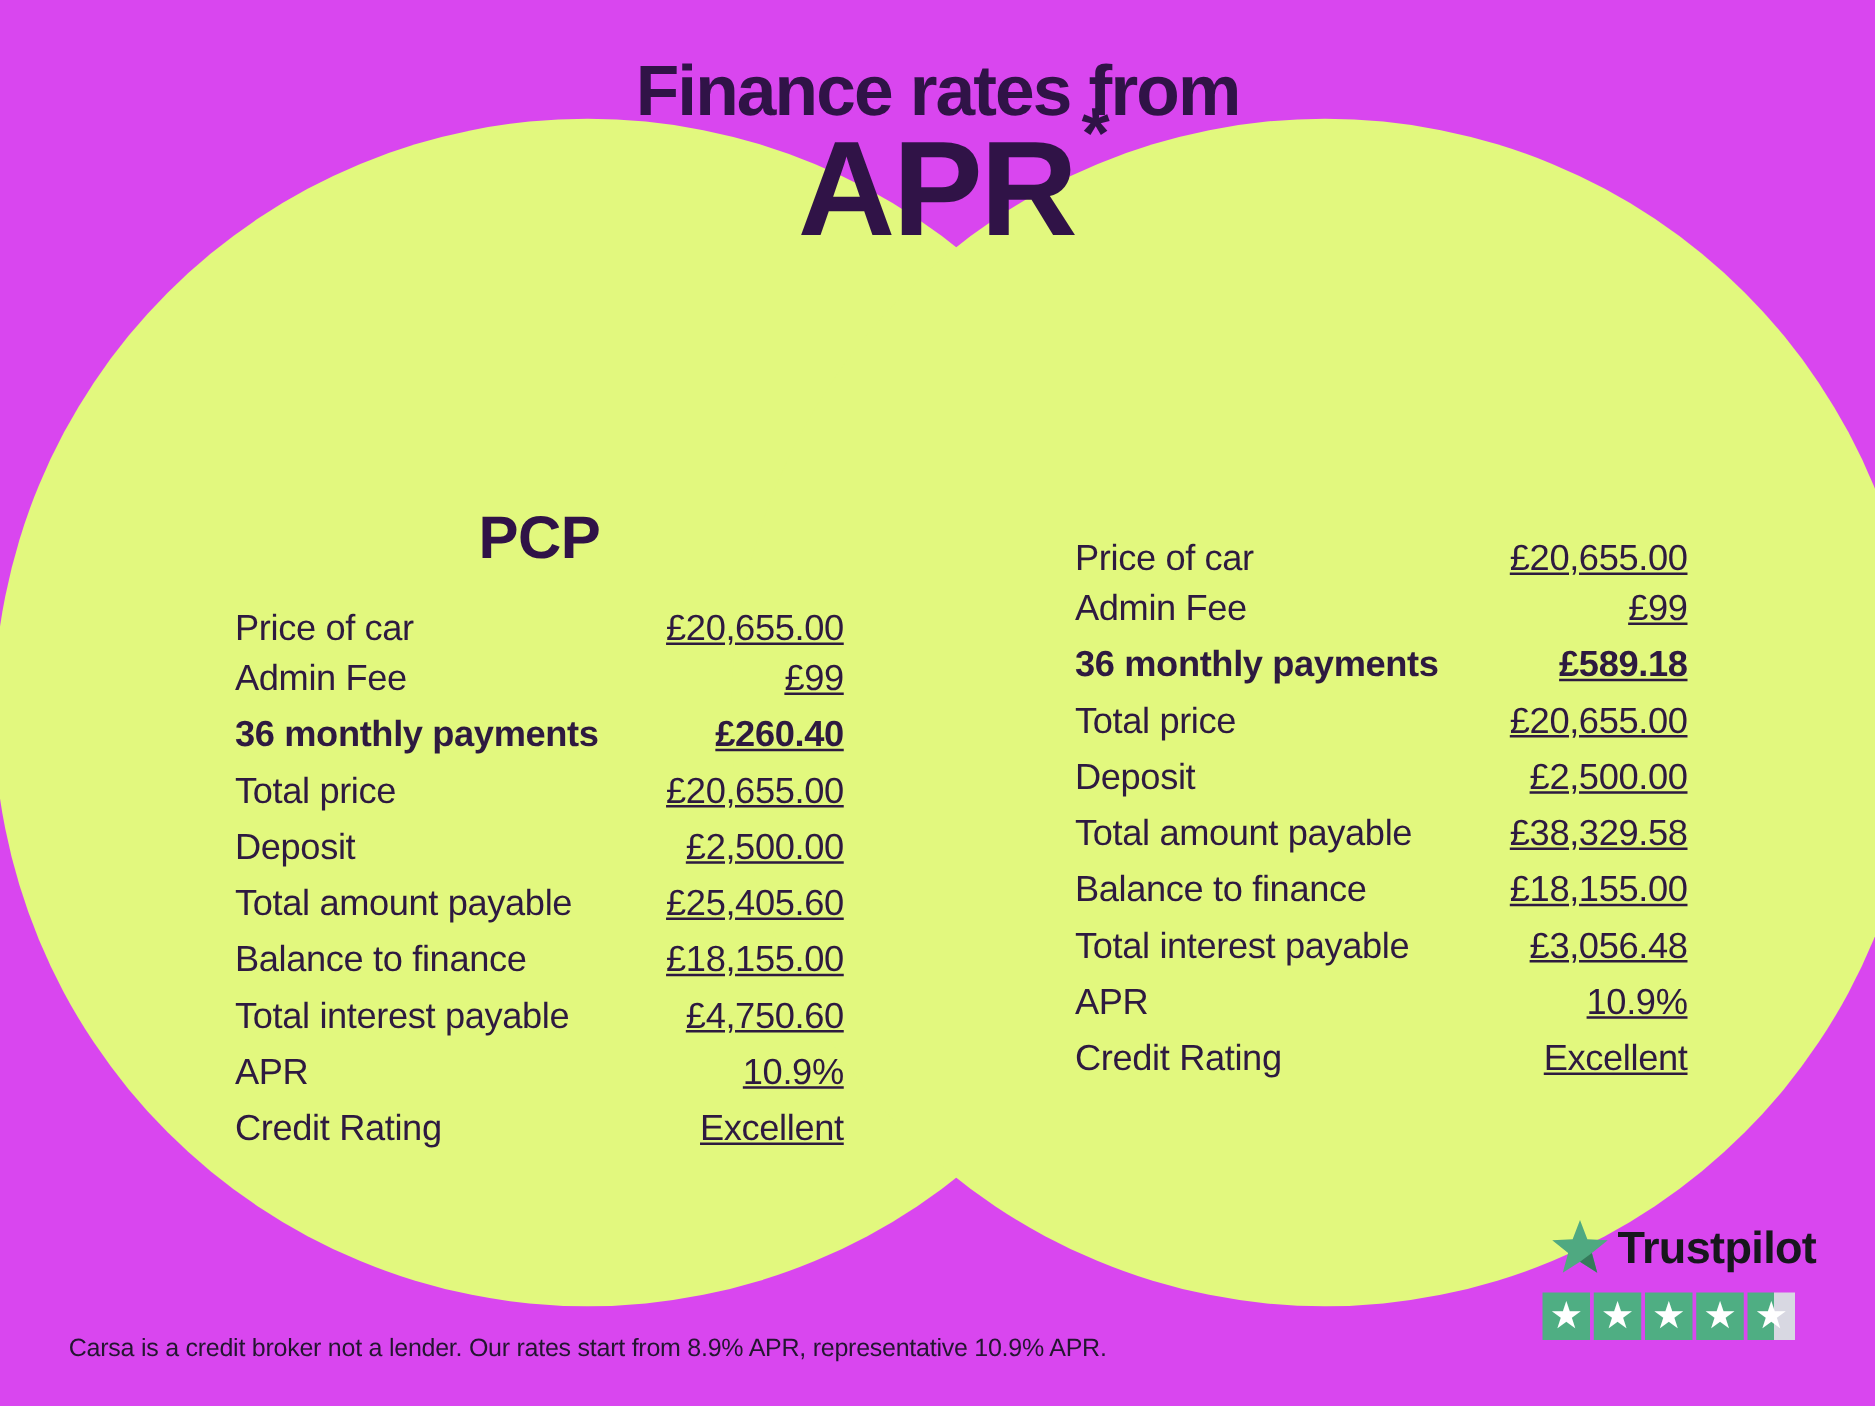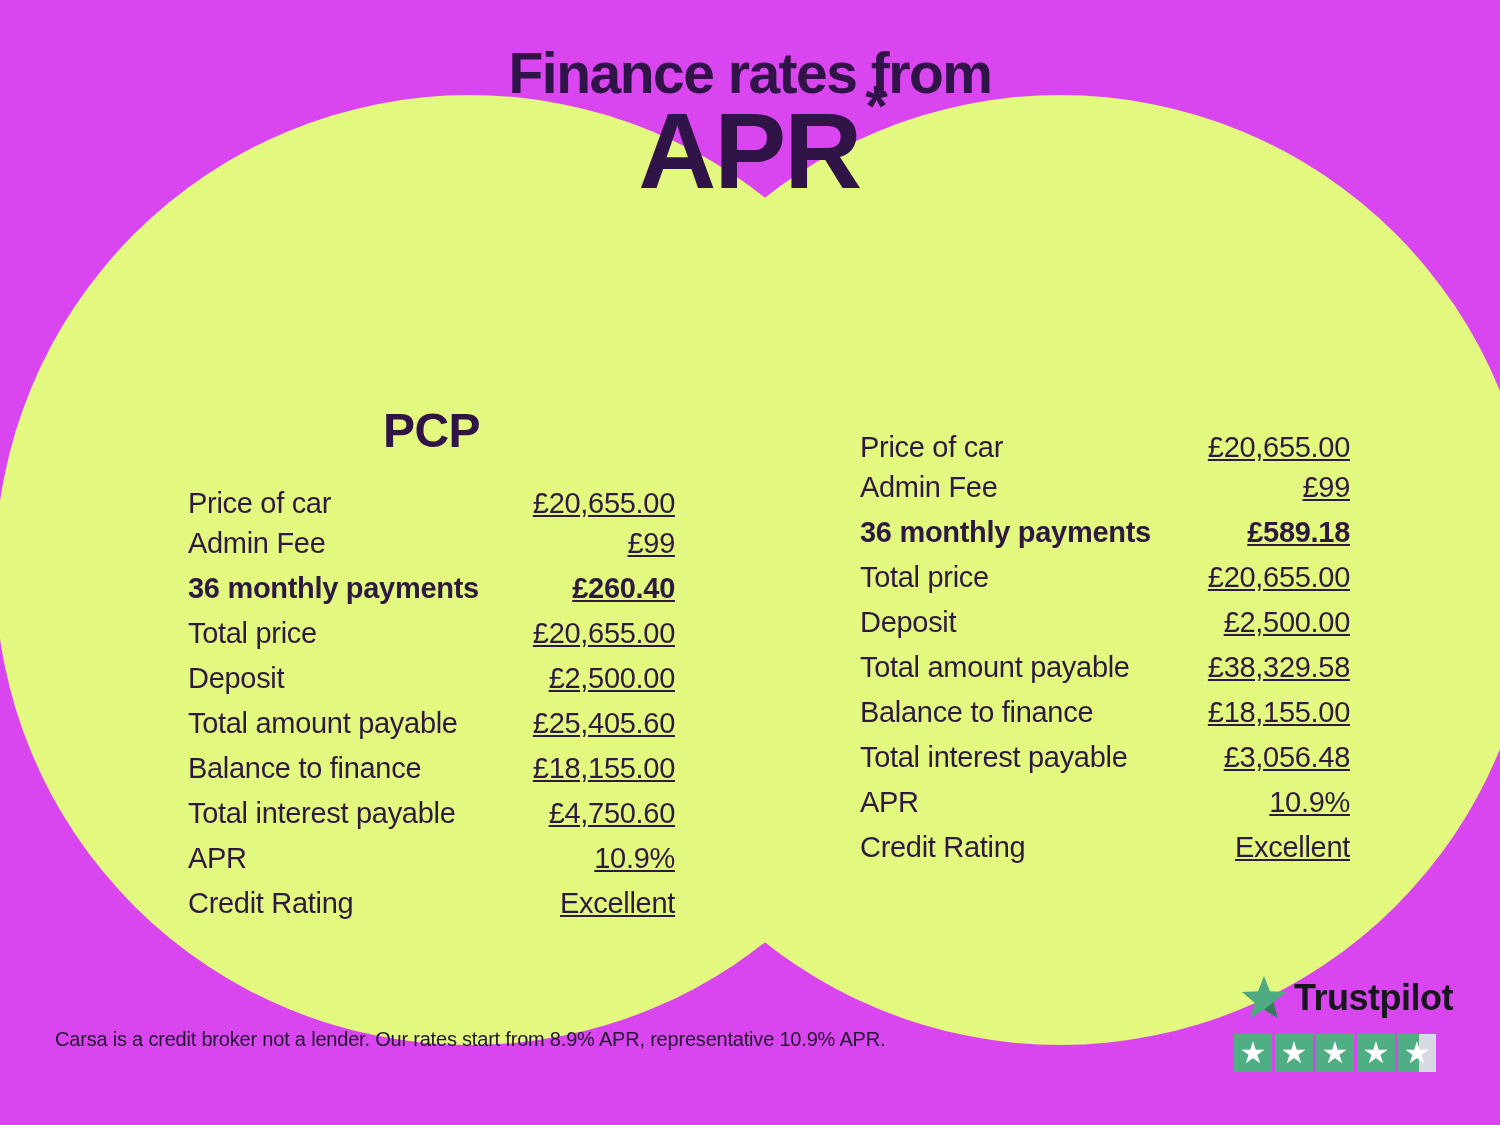--- a/index.html
+++ b/index.html
@@ -47,21 +47,21 @@
   .trow{
     display:flex;justify-content:space-between;align-items:center;
     height:45px;font-size:29px;letter-spacing:-0.3px;
   }
   .trow:first-child{height:36px;}
   .trow.bold{font-weight:800;}
   .tlabel{text-align:left;white-space:nowrap;}
   .tvalue{text-align:left;white-space:nowrap;text-decoration:underline;}
 
   .disclaimer{
-    position:absolute;left:55px;top:1026px;margin:0;
+    position:absolute;left:55px;top:1066px;margin:0;
     font-size:20px;line-height:26px;letter-spacing:-0.2px;color:#231630;
   }
 
   .trustpilot{position:absolute;left:1234px;top:976px;width:216px;}
   .tp-head{display:flex;}
   .tp-star-logo{width:46px;height:44px;margin-left:7px;flex:0 0 auto;}
   .tp-word{
     font-size:36px;font-weight:700;color:#17171d;margin-left:7px;
     letter-spacing:-0.5px;line-height:44px;
   }

